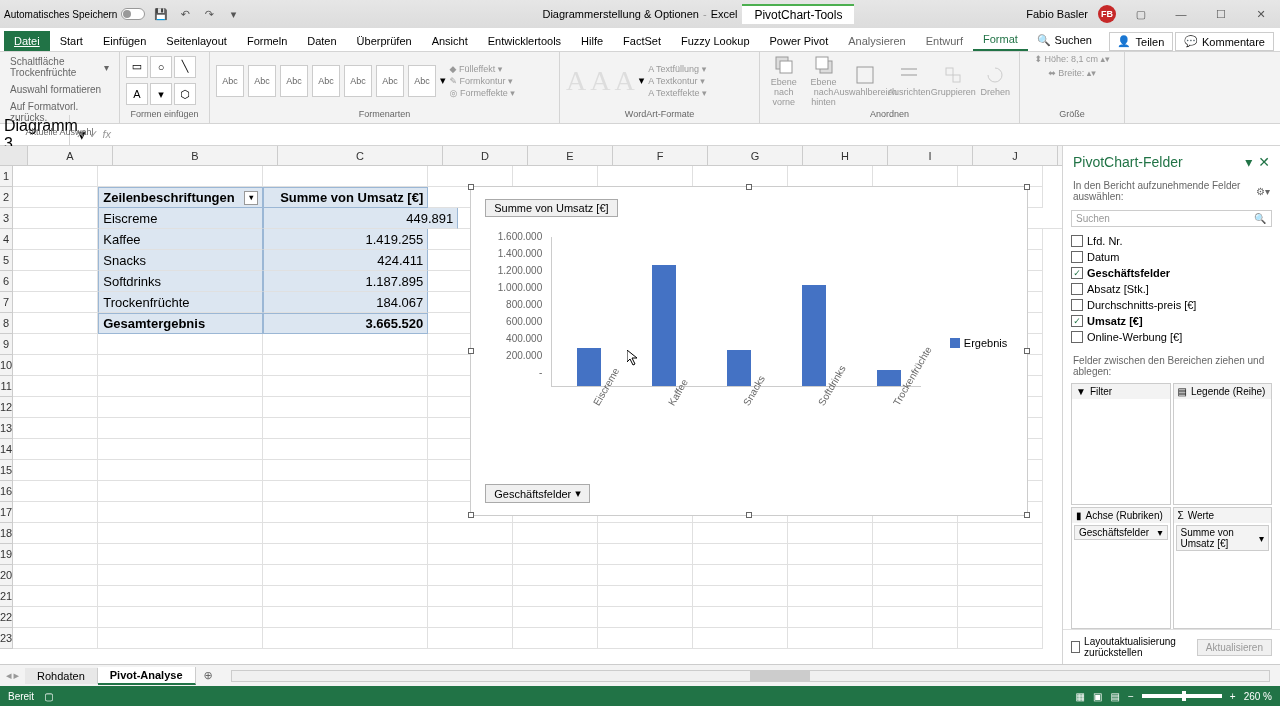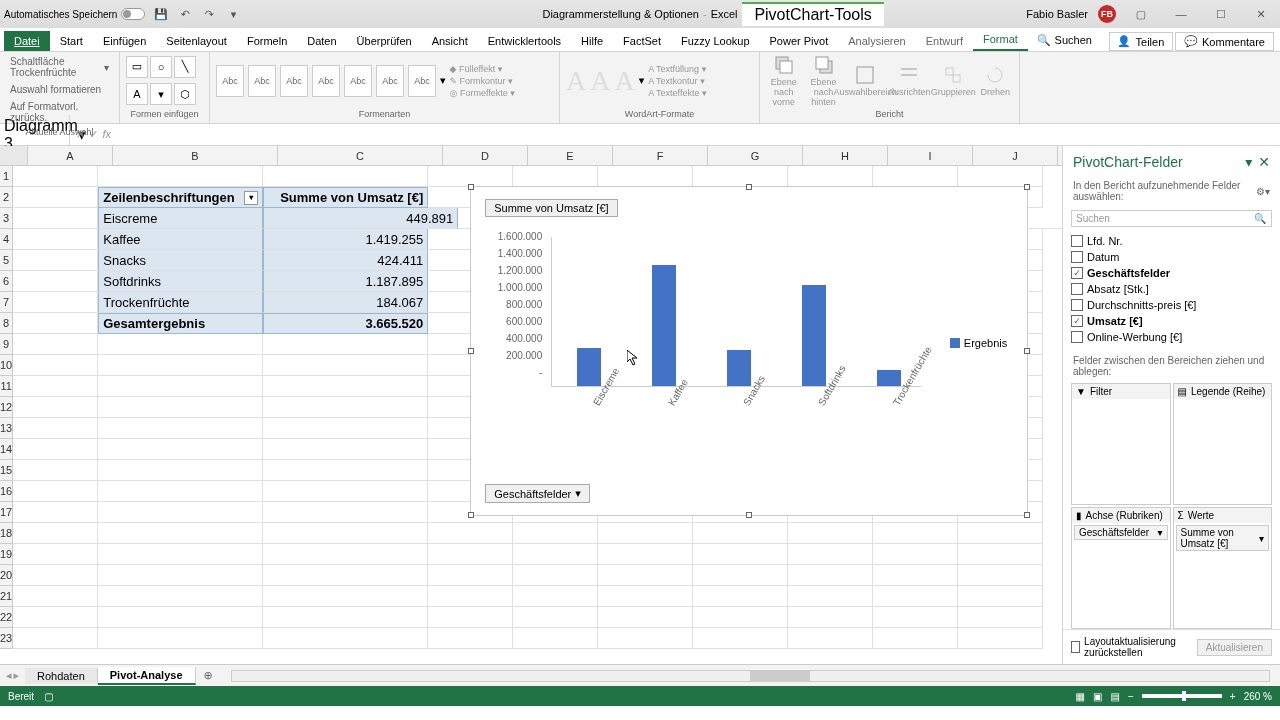--- a/index.html
+++ b/index.html
@@ -6,21 +6,21 @@
 body { width: 1280px; height: 720px; background: #fff; overflow: hidden; font-size: 11px; }
 
 .titlebar { height: 28px; background: linear-gradient(#e6e6e6,#dcdcdc); display: flex; align-items: center; padding: 0 4px; position: relative; }
 .titlebar .qat { display: flex; align-items: center; gap: 8px; }
 .autosave { display: flex; align-items: center; gap: 4px; font-size: 10px; }
 .toggle { width: 24px; height: 12px; border: 1px solid #999; border-radius: 6px; background: #fff; position: relative; }
 .toggle::after { content:''; position:absolute; width:8px; height:8px; background:#999; border-radius:50%; left:1px; top:1px; }
 .qaicon { width:16px; height:16px; display:flex; align-items:center; justify-content:center; color:#555; }
 .title-center { position:absolute; left:50%; transform:translateX(-50%); display:flex; gap:4px; font-size:11px; }
 .title-center .sep { color:#999; }
-.chart-tools { position:absolute; left:58%; background:#fff; border-top:2px solid #4CAF50; padding:2px 12px; font-size:16px; }
+.chart-tools { position:absolute; left:58%; background:#fff; border-top:2px solid #4CAF50; padding:2px 12px; font-size:12px; }
 .title-right { margin-left:auto; display:flex; align-items:center; gap:10px; }
 .user-badge { width:18px; height:18px; background:#c62828; border-radius:50%; color:#fff; display:flex; align-items:center; justify-content:center; font-size:9px; font-weight:bold; }
 .winbtn { width:30px; height:20px; display:flex; align-items:center; justify-content:center; color:#555; }
 
 .ribbon-tabs { height: 24px; background: #fff; display:flex; align-items:flex-end; border-bottom:1px solid #d4d4d4; padding-left:4px; }
 .ribbon-tab { padding:4px 10px; font-size:11px; cursor:pointer; }
 .ribbon-tab.file { background:#217346; color:#fff;text-decoration:underline; }
 .ribbon-tab.active { border-bottom:2px solid #217346; color:#217346; }
 .ribbon-tab.chart { color:#666; }
 .ribbon-tab.chart.active { border-bottom:2px solid #217346; color:#217346; }
@@ -248,21 +248,28 @@
           </svg>
           <span>Gruppieren</span>
         </div>
       <div class="big-icon">
           <svg viewBox="0 0 20 20">
             <path d="M10 3 A7 7 0 1 1 3 10" fill="none" stroke="#ccc"></path>
           </svg>
           <span>Drehen</span>
         </div>
     </div>
-    <div class="rgroup-label">Bericht</div>
+    <div class="rgroup-label">Anordnen</div>
+  </div>
+  <div class="rgroup" style="width:105px">
+    <div class="rgroup-content" style="flex-direction:column;gap:4px;font-size:9px;color:#999">
+      <div>⬍ <span>Höhe:</span> <span>8,1 cm</span> ▴▾</div>
+      <div>⬌ <span>Breite:</span> <span></span> ▴▾</div>
+    </div>
+    <div class="rgroup-label">Größe</div>
   </div>
 </div>
 
 <div class="formula-bar">
   <div class="name-box">
       <span>Diagramm 3</span>
       <span>▾</span>
     </div>
   <div class="fx-btns">
     <span>✕</span>

